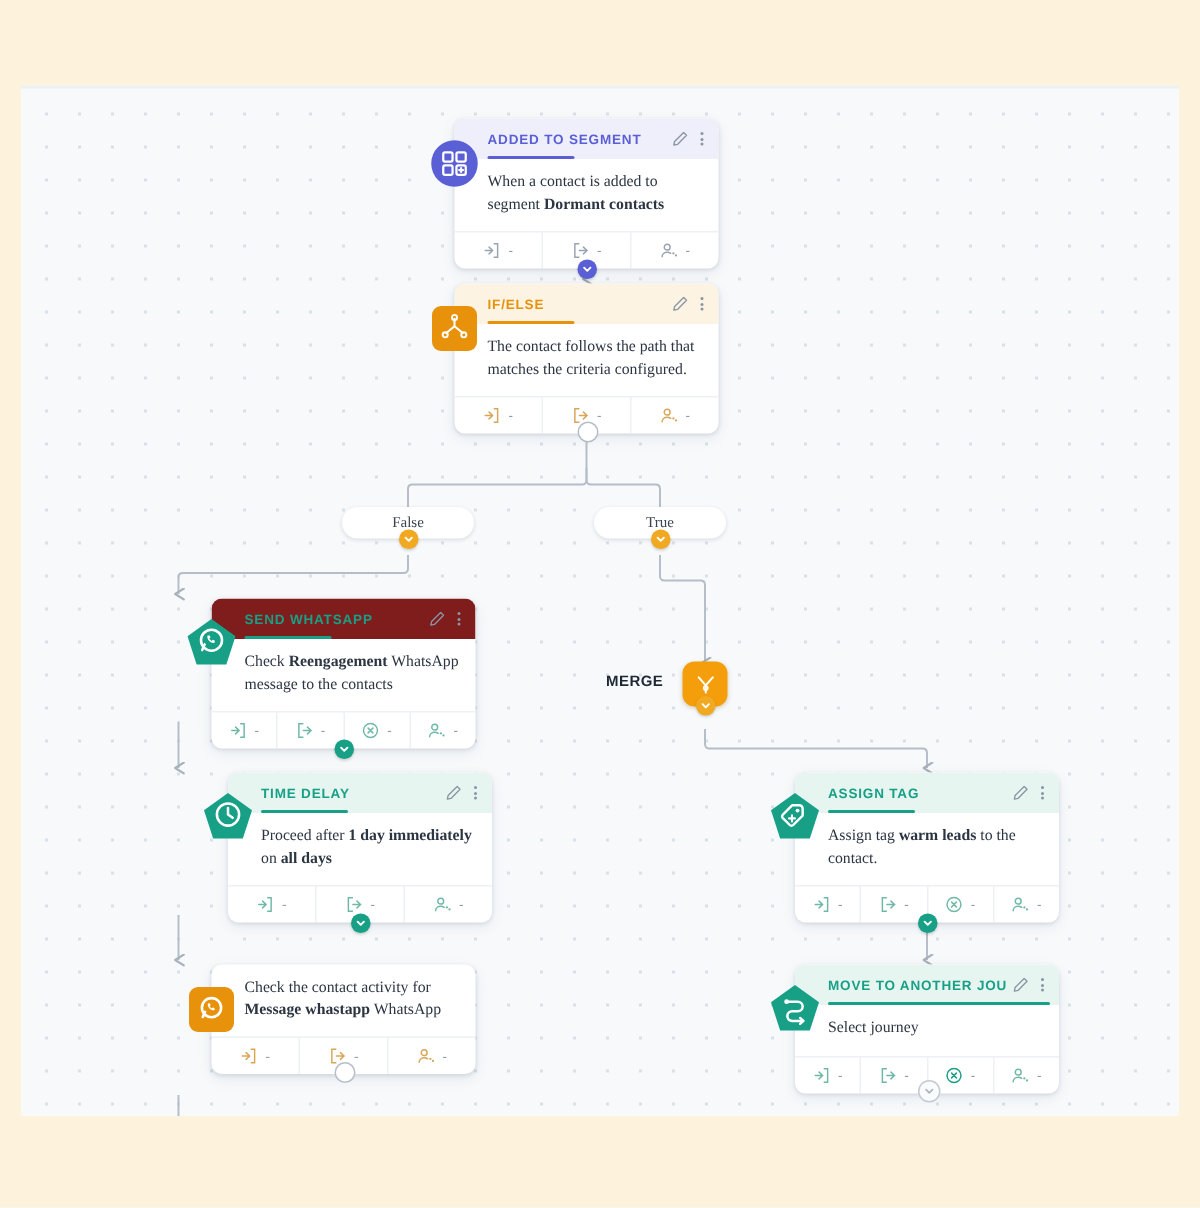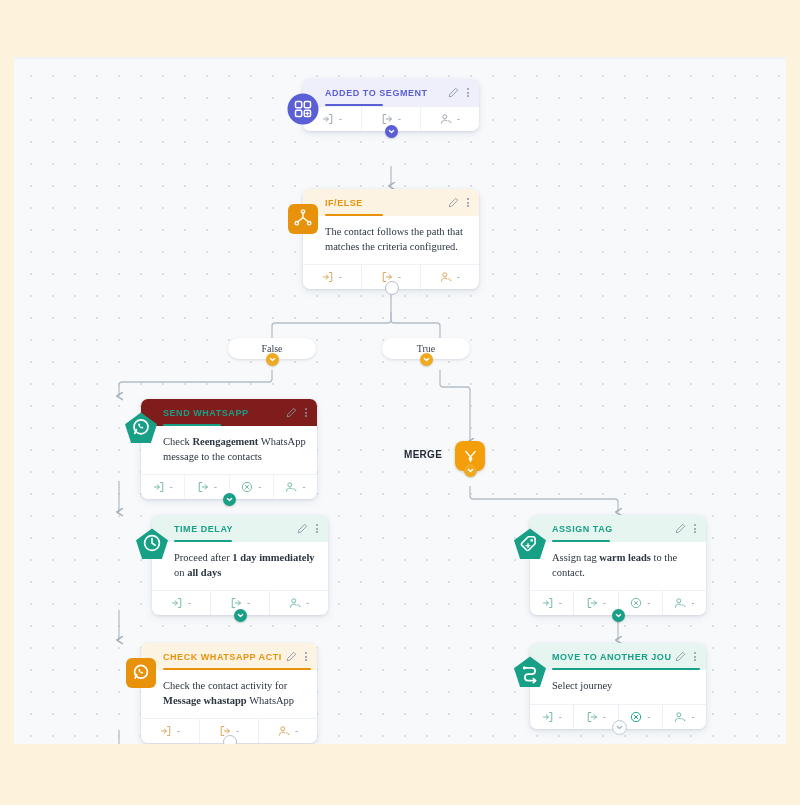--- a/index.html
+++ b/index.html
@@ -165,20 +165,23 @@
                 </svg>
             </span>
             <span class="dots">
               <i style="background:#8A95A3"></i>
                 <i style="background:#8A95A3"></i>
                 <i style="background:#8A95A3"></i>
             </span>
           </div>
           <div class="rule" style="background:#5B5FD6;"></div>
         </div>
+        <div class="body">
+          <span>When a contact is added to segment </span><b>Dormant contacts</b>
+        </div>
         <div class="ftr">
           <div class="cell">
             <svg width="12" height="12" viewBox="0 0 16 16">
                 <path d="M9.5 2h3.5v12H9.5" fill="none" stroke="#9AA4B1" stroke-width="1.3"></path>
                 <path d="M2 8h6M5.4 5 8.6 8 5.4 11" fill="none" stroke="#9AA4B1" stroke-width="1.3" stroke-linecap="round" stroke-linejoin="round"></path>
               </svg>
             <span>-</span>
           </div>
           <div class="cell">
             <svg width="12" height="12" viewBox="0 0 16 16">
@@ -275,21 +278,21 @@
     </div>
 
     <div class="pill" style="left:214px;top:279px;">
       <span>False</span>
       <span class="nub" style="background:#F2A922;bottom:-6.5px;">
         <svg width="7" height="7" viewBox="0 0 8 8">
             <path d="M1.6 2.8 4 5.2l2.4-2.4" fill="none" stroke="#fff" stroke-width="1.5" stroke-linecap="round" stroke-linejoin="round"></path>
           </svg>
       </span>
     </div>
-    <div class="pill" style="left:368px;top:279px;">
+    <div class="pill" style="left:382px;top:279px;">
       <span>True</span>
       <span class="nub" style="background:#F2A922;bottom:-6.5px;">
         <svg width="7" height="7" viewBox="0 0 8 8">
             <path d="M1.6 2.8 4 5.2l2.4-2.4" fill="none" stroke="#fff" stroke-width="1.5" stroke-linecap="round" stroke-linejoin="round"></path>
           </svg>
       </span>
     </div>
 
     <div class="merge-label" style="left:390px;top:390px;">MERGE</div>
     <div class="merge-box" style="left:441px;top:382px;">
@@ -429,36 +432,20 @@
       </div>
       <div class="nub" style="background:#17A086;">
         <svg width="7" height="7" viewBox="0 0 8 8">
             <path d="M1.6 2.8 4 5.2l2.4-2.4" fill="none" stroke="#fff" stroke-width="1.5" stroke-linecap="round" stroke-linejoin="round"></path>
           </svg>
       </div>
     </div>
 
     <div class="node" style="left:127px;top:584px;width:176px;">
       <div class="card-inner">
-        <div class="hdr" style="background:#FDF3E2;">
-          <div class="title" style="color:#E8920C;">CHECK WHATSAPP ACTI</div>
-          <div class="hdr-tools">
-            <span>
-              <svg class="pencil" viewBox="0 0 16 16">
-                  <path d="M11.3 1.9 14.1 4.7 5.3 13.5 1.8 14.2 2.5 10.7z" fill="none" stroke="#8A95A3" stroke-width="1.3" stroke-linejoin="round"></path>
-                </svg>
-            </span>
-            <span class="dots">
-              <i style="background:#8A95A3"></i>
-                <i style="background:#8A95A3"></i>
-                <i style="background:#8A95A3"></i>
-            </span>
-          </div>
-          <div class="rule" style="background:#E8920C;width:148px;"></div>
-        </div>
         <div class="body">
           <span>Check the contact activity for </span><b>Message whastapp</b><span> WhatsApp</span>
         </div>
         <div class="ftr">
           <div class="cell">
             <svg width="12" height="12" viewBox="0 0 16 16">
                 <path d="M9.5 2h3.5v12H9.5" fill="none" stroke="#D9A558" stroke-width="1.3"></path>
                 <path d="M2 8h6M5.4 5 8.6 8 5.4 11" fill="none" stroke="#D9A558" stroke-width="1.3" stroke-linecap="round" stroke-linejoin="round"></path>
               </svg>
             <span>-</span>

